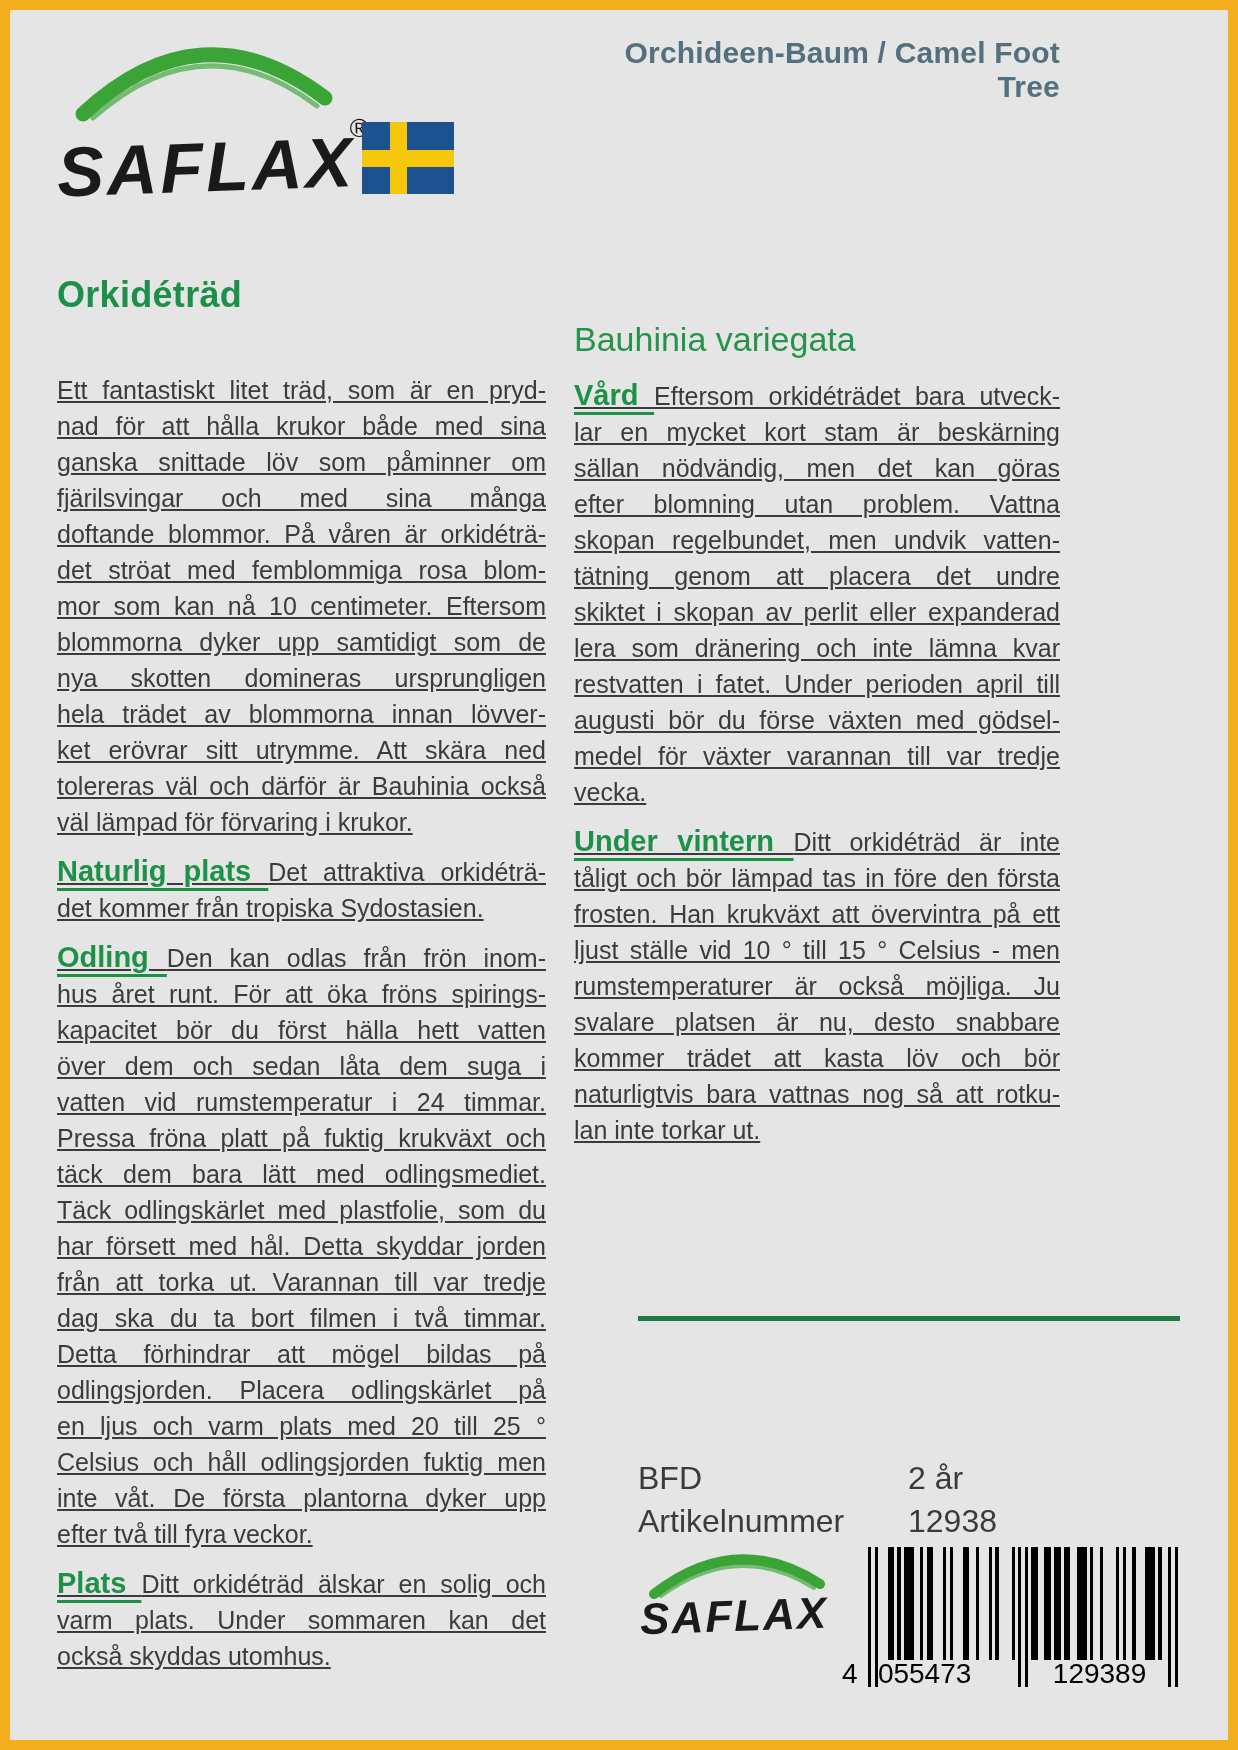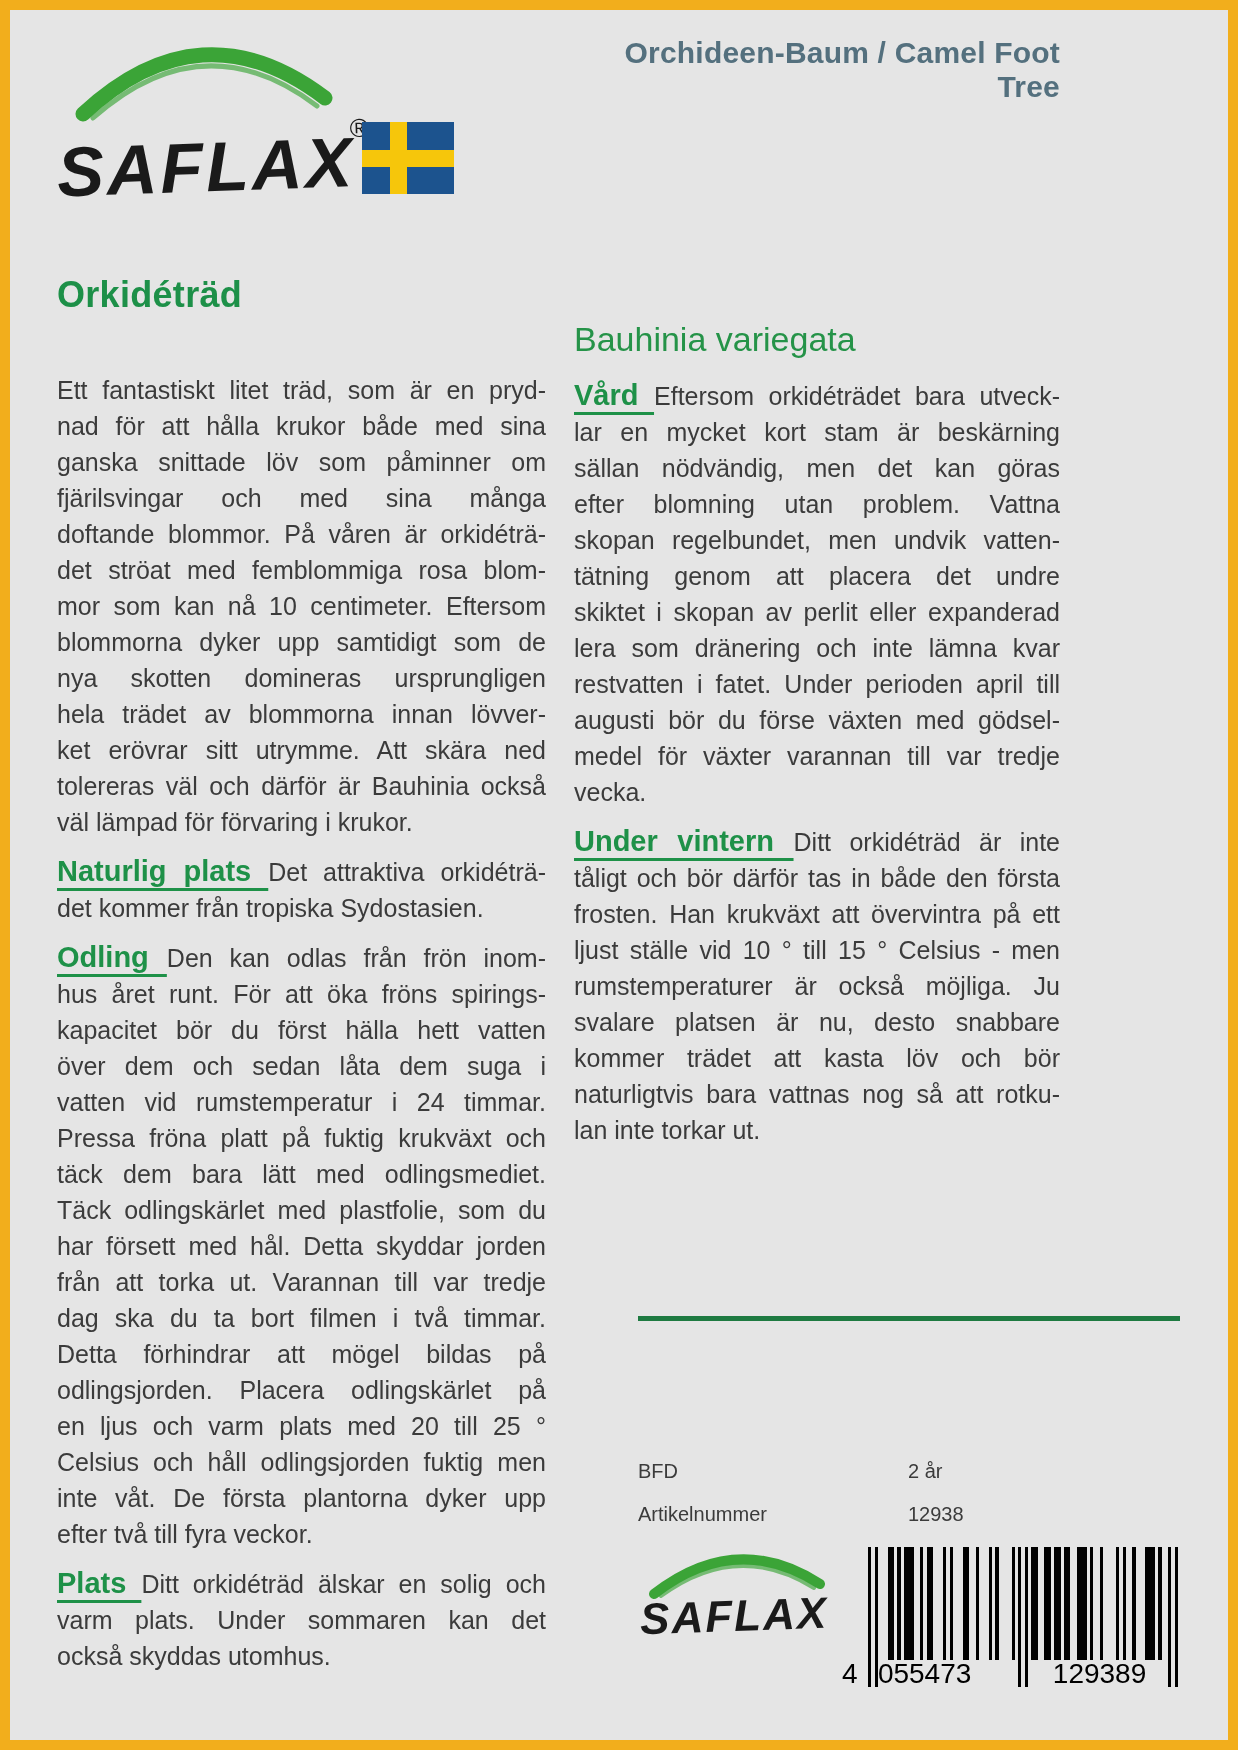--- a/index.html
+++ b/index.html
@@ -24,31 +24,31 @@
   .flag-hbar{position:absolute;left:0;top:28px;width:92px;height:17px;background:var(--flag-yellow,#F6C60B);}
 
   .title{position:absolute;left:57px;top:274px;margin:0;font-size:36px;font-weight:700;
     color:var(--title-green,#1D9048);letter-spacing:0.3px;}
 
   
   .col{position:absolute;}
   .col-left{left:57px;top:372px;width:489px;}
   .col-right{left:574px;top:318px;width:486px;}
   .species{font-size:34px;color:var(--species-green,#1D9048);line-height:42px;margin-bottom:18px;}
-  .para{margin:0 0 14px 0;font-size:25px;}
+  .para{margin:0 0 14px 0;font-size:25px;text-decoration:underline;}
   .line{line-height:36px;text-align:justify;text-align-last:justify;}
   .line.last{text-align-last:left;}
   .heading{color:var(--heading-green,#1D9048);font-weight:700;font-size:29px;line-height:1;
     text-decoration:underline;text-decoration-thickness:3px;text-underline-offset:7px;
     text-decoration-color:var(--heading-green,#1D9048);}
 
   
   .divider{position:absolute;left:638px;top:1316px;width:542px;height:5px;background:var(--divider-green,#1E7A41);}
   .details{position:absolute;left:638px;top:1460px;width:420px;}
-  .drow{position:relative;height:43px;font-size:20px;color:var(--body-text,#3b3b3b);}
+  .drow{position:relative;height:43px;font-size:32px;color:var(--body-text,#3b3b3b);}
   .dlabel{position:absolute;left:0;top:0;}
   .dvalue{position:absolute;left:270px;top:0;}
 
   
   .logo-small{position:absolute;left:640px;top:1542px;width:210px;height:120px;}
   .arc-s{position:absolute;left:8px;top:0;}
   .wordmark-s{position:absolute;left:0;top:52px;transform:rotate(-2deg);font-style:italic;font-weight:700;
     font-size:44px;letter-spacing:2px;color:#1a1a1a;line-height:1;white-space:nowrap;}
 
   
@@ -142,21 +142,21 @@
         <div class="line">tätning genom att placera det undre</div>
         <div class="line">skiktet i skopan av perlit eller expanderad</div>
         <div class="line">lera som dränering och inte lämna kvar</div>
         <div class="line">restvatten i fatet. Under perioden april till</div>
         <div class="line">augusti bör du förse växten med gödsel-</div>
         <div class="line">medel för växter varannan till var tredje</div>
         <div class="line last">vecka.</div>
       </div>
     <div class="para">
         <div class="line"><span class="heading">Under vintern&nbsp;</span>Ditt orkidéträd är inte</div>
-        <div class="line">tåligt och bör därför tas in både den första</div>
+        <div class="line">tåligt och bör lämpad tas in före den första</div>
         <div class="line">frosten. Han krukväxt att övervintra på ett</div>
         <div class="line">ljust ställe vid 10 ° till 15 ° Celsius - men</div>
         <div class="line">rumstemperaturer är också möjliga. Ju</div>
         <div class="line">svalare platsen är nu, desto snabbare</div>
         <div class="line">kommer trädet att kasta löv och bör</div>
         <div class="line">naturligtvis bara vattnas nog så att rotku-</div>
         <div class="line last">lan inte torkar ut.</div>
       </div>
   </div>
 

